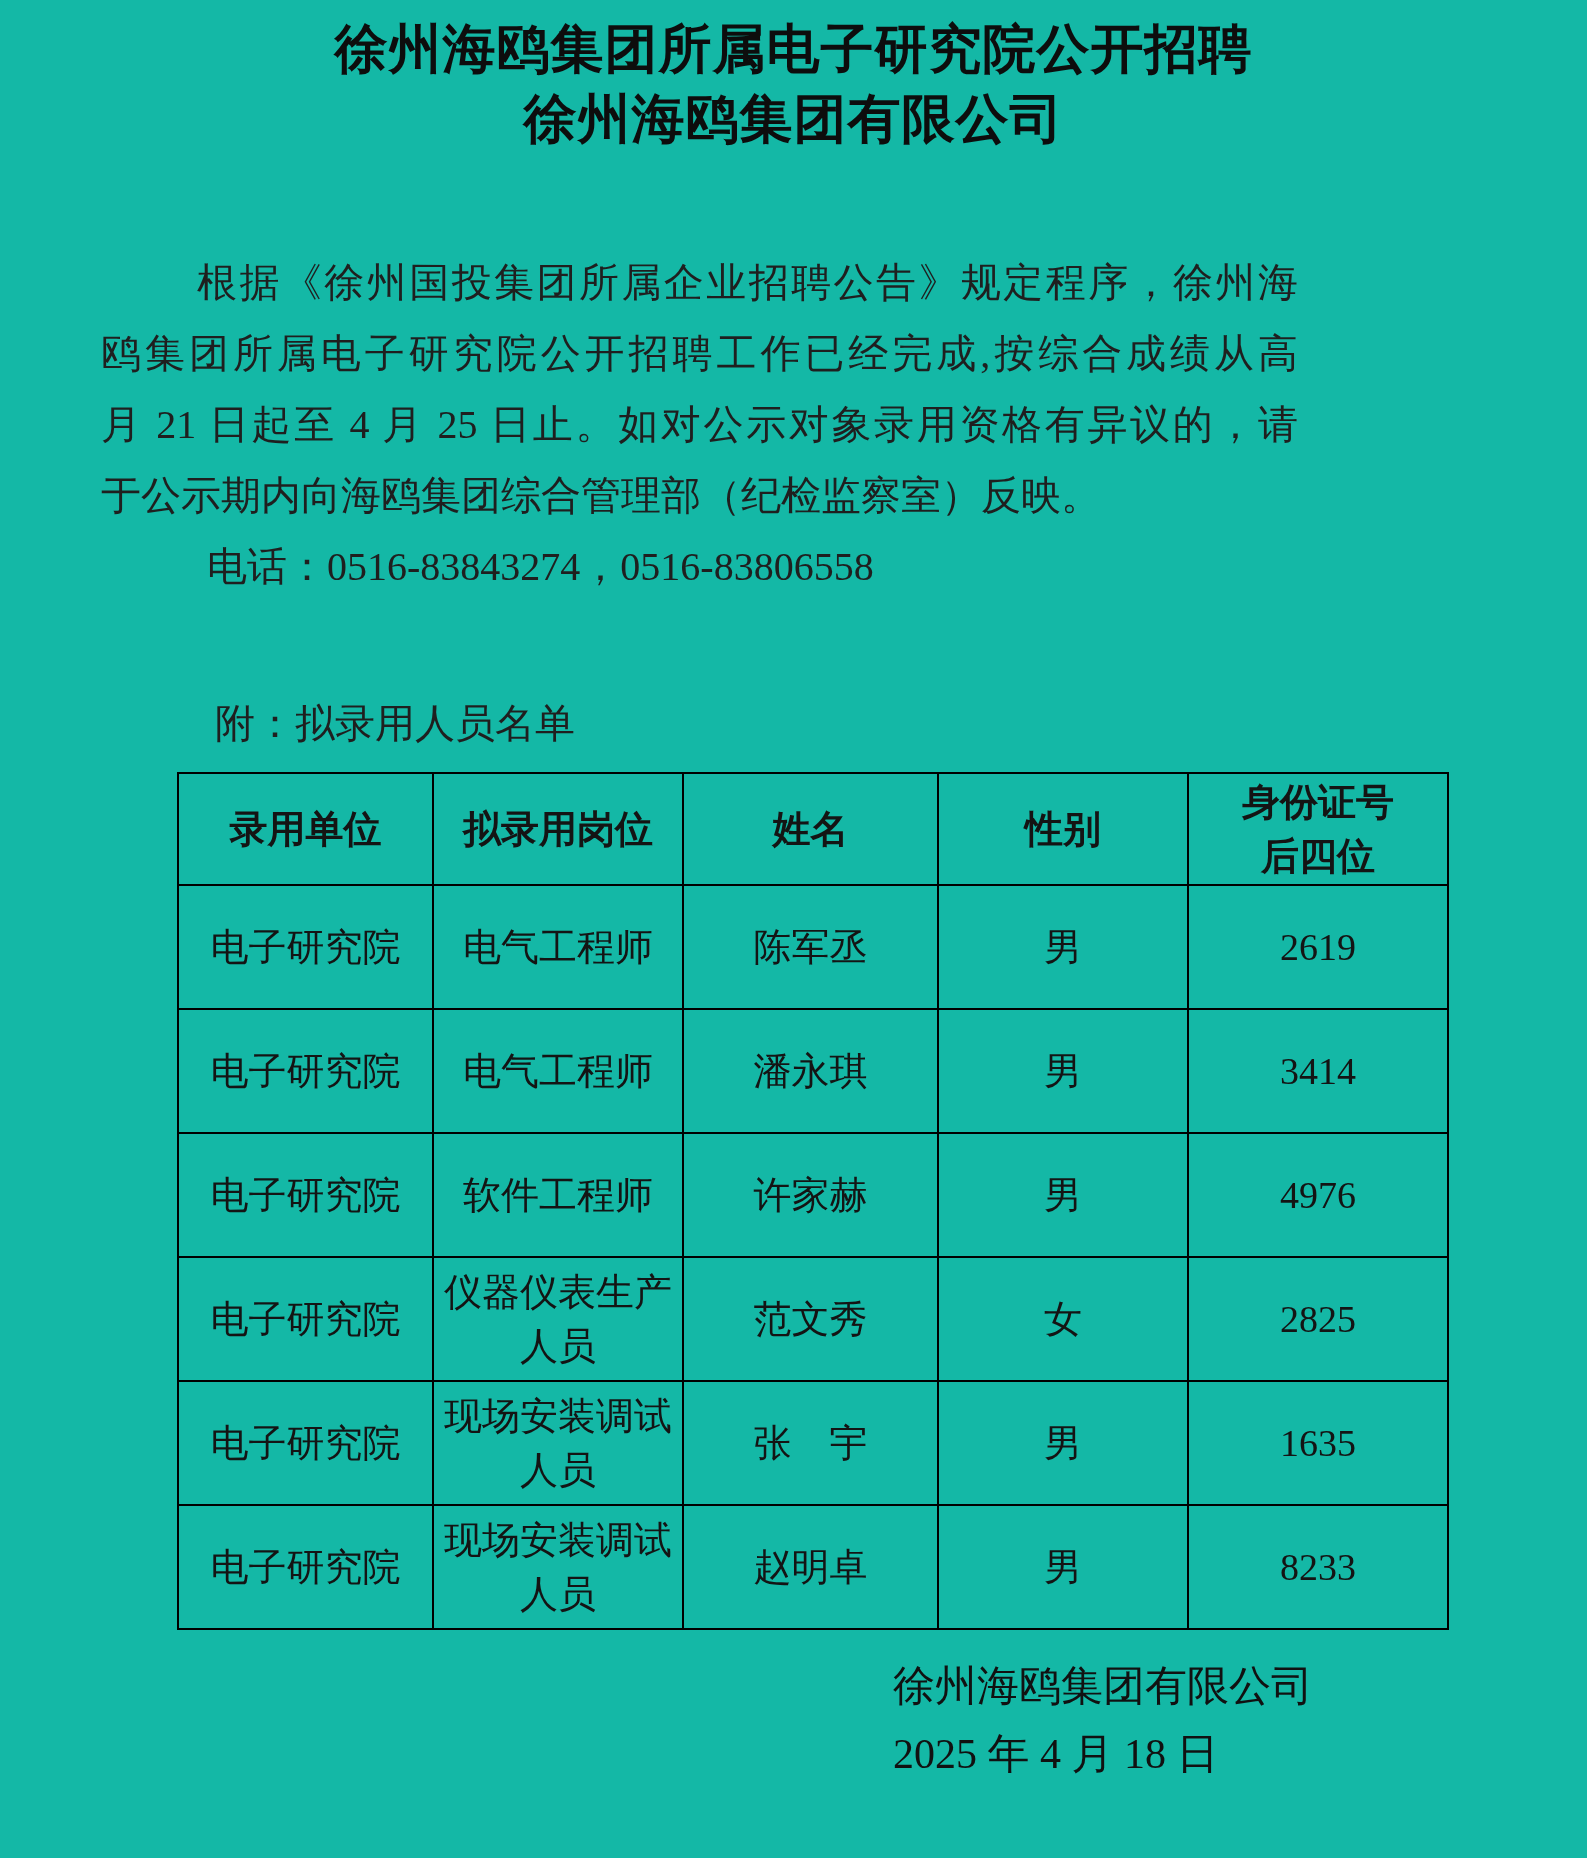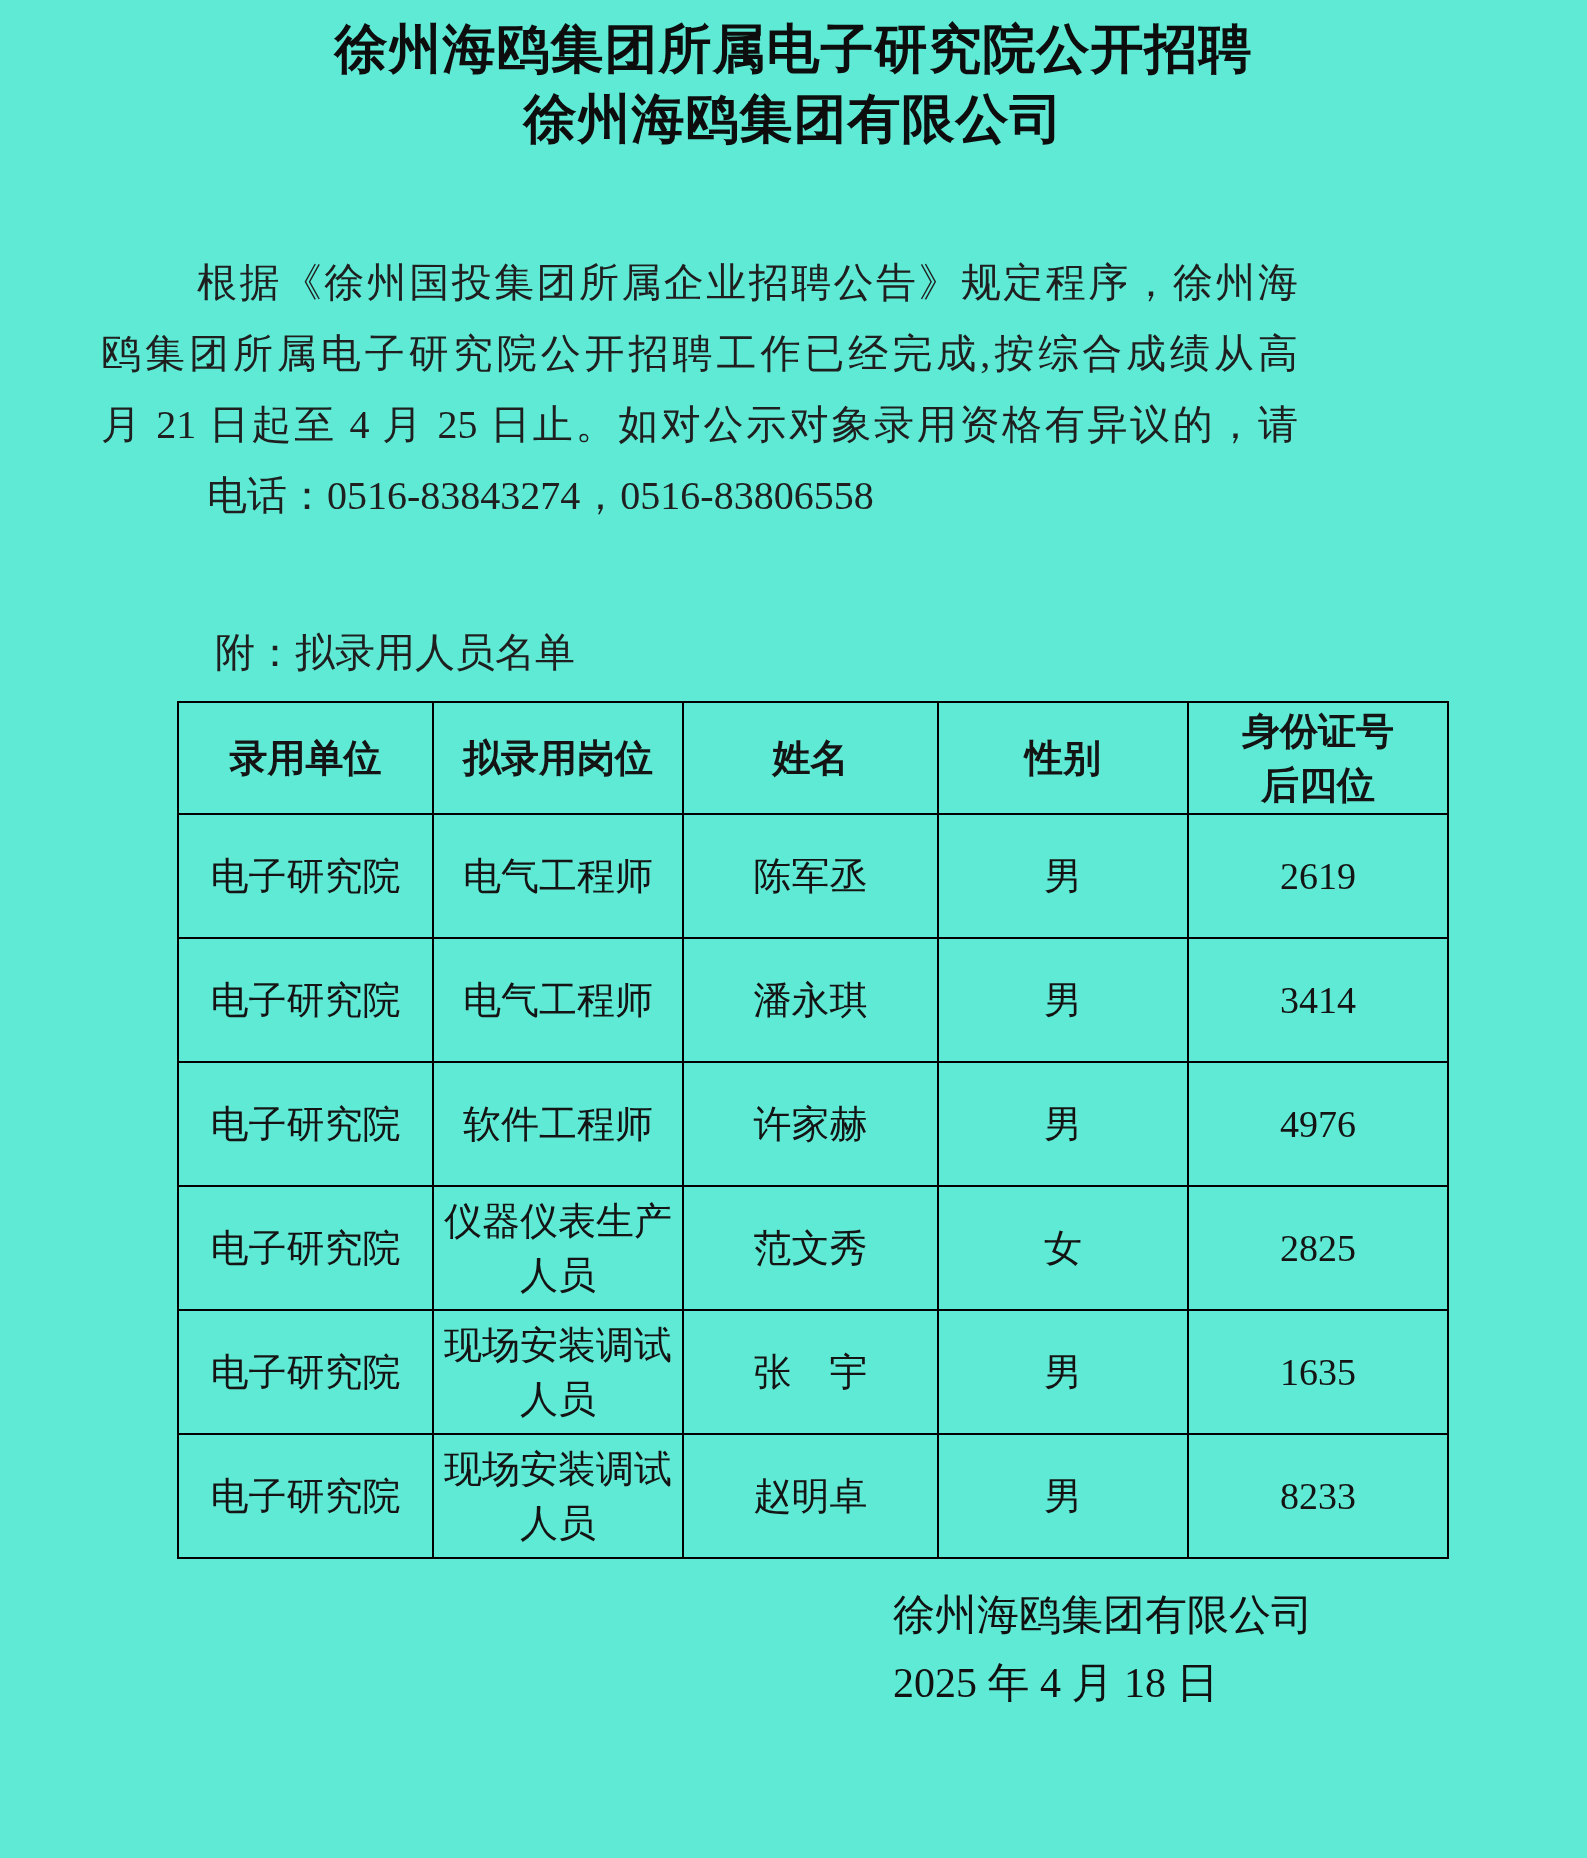--- a/index.html
+++ b/index.html
@@ -1,21 +1,21 @@
 <!DOCTYPE html>
 <html><head>
 <meta charset="utf-8">
 <style>
   * { box-sizing: border-box; }
   html, body { margin: 0; padding: 0; background: #ffffff; }
   .page {
     position: relative;
     width: 1587px;
     height: 1858px;
-    background: #5eead4;
+    background: #14b8a6;
     font-family: "Liberation Serif", "DejaVu Serif", serif;
     color: #1a1a1a;
     overflow: hidden;
   }
   .doc-title {
     padding-top: 14px;
     text-align: center;
     font-size: 53px;
     font-weight: bold;
     line-height: 70px;
@@ -76,20 +76,21 @@
 
   <div class="doc-title">
     <div>徐州海鸥集团所属电子研究院公开招聘</div>
     <div>徐州海鸥集团有限公司</div>
   </div>
 
   <div class="body-block">
     <div class="line fill indent">根据《徐州国投集团所属企业招聘公告》规定程序，徐州海</div>
     <div class="line fill">鸥集团所属电子研究院公开招聘工作已经完成,按综合成绩从高</div>
     <div class="line fill">月 21 日起至 4 月 25 日止。如对公示对象录用资格有异议的，请</div>
+    <div class="line">于公示期内向海鸥集团综合管理部（纪检监察室）反映。</div>
     <div class="line phone">电话：0516-83843274，0516-83806558</div>
   </div>
 
   <div class="attach">附：拟录用人员名单</div>
 
   <table class="roster">
     <colgroup>
       <col style="width:255px">
       <col style="width:250px">
       <col style="width:255px">

